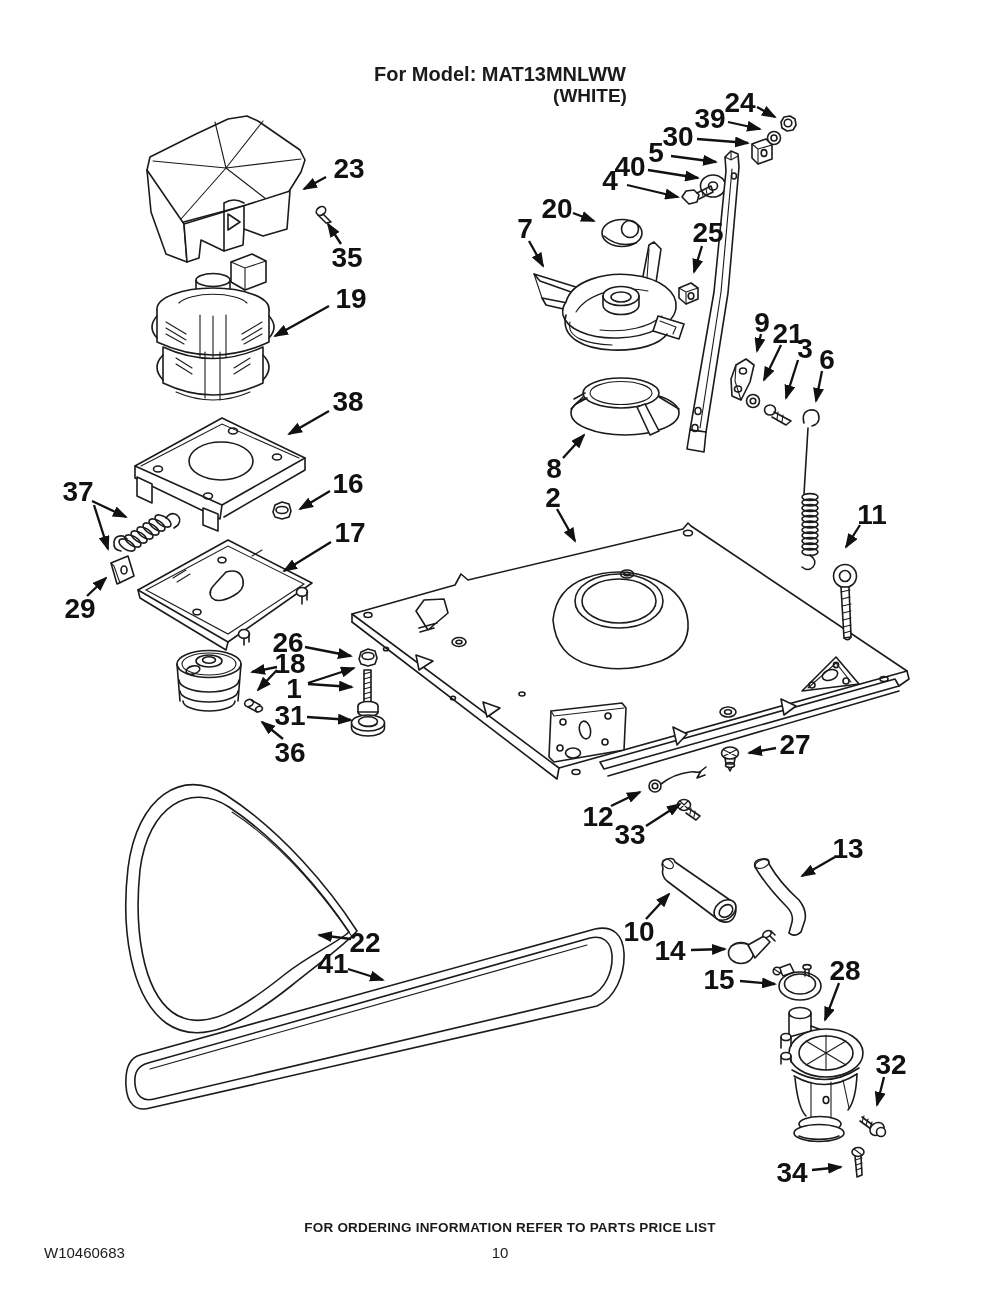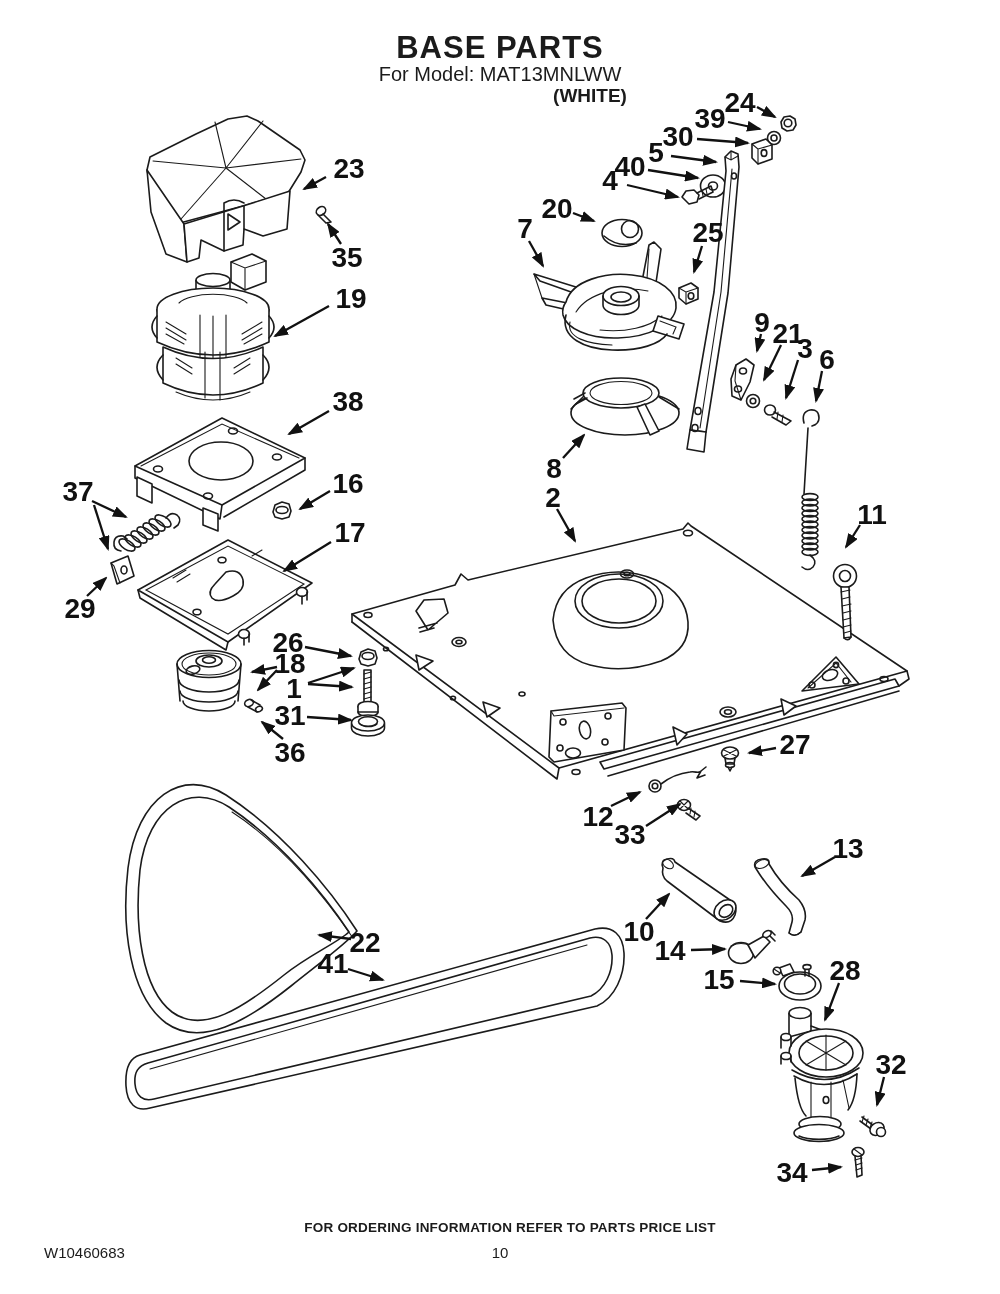--- a/index.html
+++ b/index.html
@@ -2,39 +2,38 @@
 <html><head>
 <meta charset="utf-8">
 <style>
   html,body{margin:0;padding:0;background:#fff;}
   .page{
     position:relative;width:1000px;height:1294px;background:#fff;overflow:hidden;
     font-family:"Liberation Sans", sans-serif;color:#1b1b1b;
   }
   .hdr{position:absolute;left:0;width:1000px;text-align:center;}
   .hdr.title{top:30px;font-size:31px;font-weight:bold;letter-spacing:1px;}
-  .hdr.model{top:63px;font-size:20px;font-weight:normal;}
+  .hdr.model{top:63px;font-size:20px;font-weight:bold;}
   .hdr.colorline{top:85px;font-size:19px;font-weight:bold;left:90px;}
   .ftr-note{position:absolute;top:1220px;left:0;width:1020px;text-align:center;
     font-size:13.5px;font-weight:bold;letter-spacing:.2px;}
   .ftr-doc{position:absolute;top:1244px;left:44px;font-size:15px;}
   .ftr-page{position:absolute;top:1244px;left:0;width:1000px;text-align:center;font-size:15px;}
   svg{position:absolute;left:0;top:0;}
   .ln{stroke:#1b1b1b;stroke-width:1.6;fill:none;stroke-linecap:round;stroke-linejoin:round;}
   .lnf{stroke:#1b1b1b;stroke-width:1.6;fill:#fff;stroke-linejoin:round;}
   .thin{stroke:#1b1b1b;stroke-width:1.1;fill:none;stroke-linecap:round;}
   .callout-text{font-family:"Liberation Sans",sans-serif;font-size:28px;font-weight:bold;fill:#111;}
   .arrow-line{stroke:#111;stroke-width:2.3;fill:none;}
 </style>
 </head>
 <body>
 
 <div class="page">
 
-  <div class="hdr title">BASE PARTS</div>
   <div class="hdr model">For Model: MAT13MNLWW</div>
   <div class="hdr colorline">(WHITE)</div>
 
   <svg id="diagram-svg" width="1000" height="1294" viewBox="0 0 1000 1294">
     <defs>
       <marker id="ah" markerWidth="15" markerHeight="11" refX="13" refY="5.5" orient="auto" markerUnits="userSpaceOnUse">
         <path d="M0,0 L15,5.5 L0,11 Z" fill="#111"></path>
       </marker>
     </defs>
 

